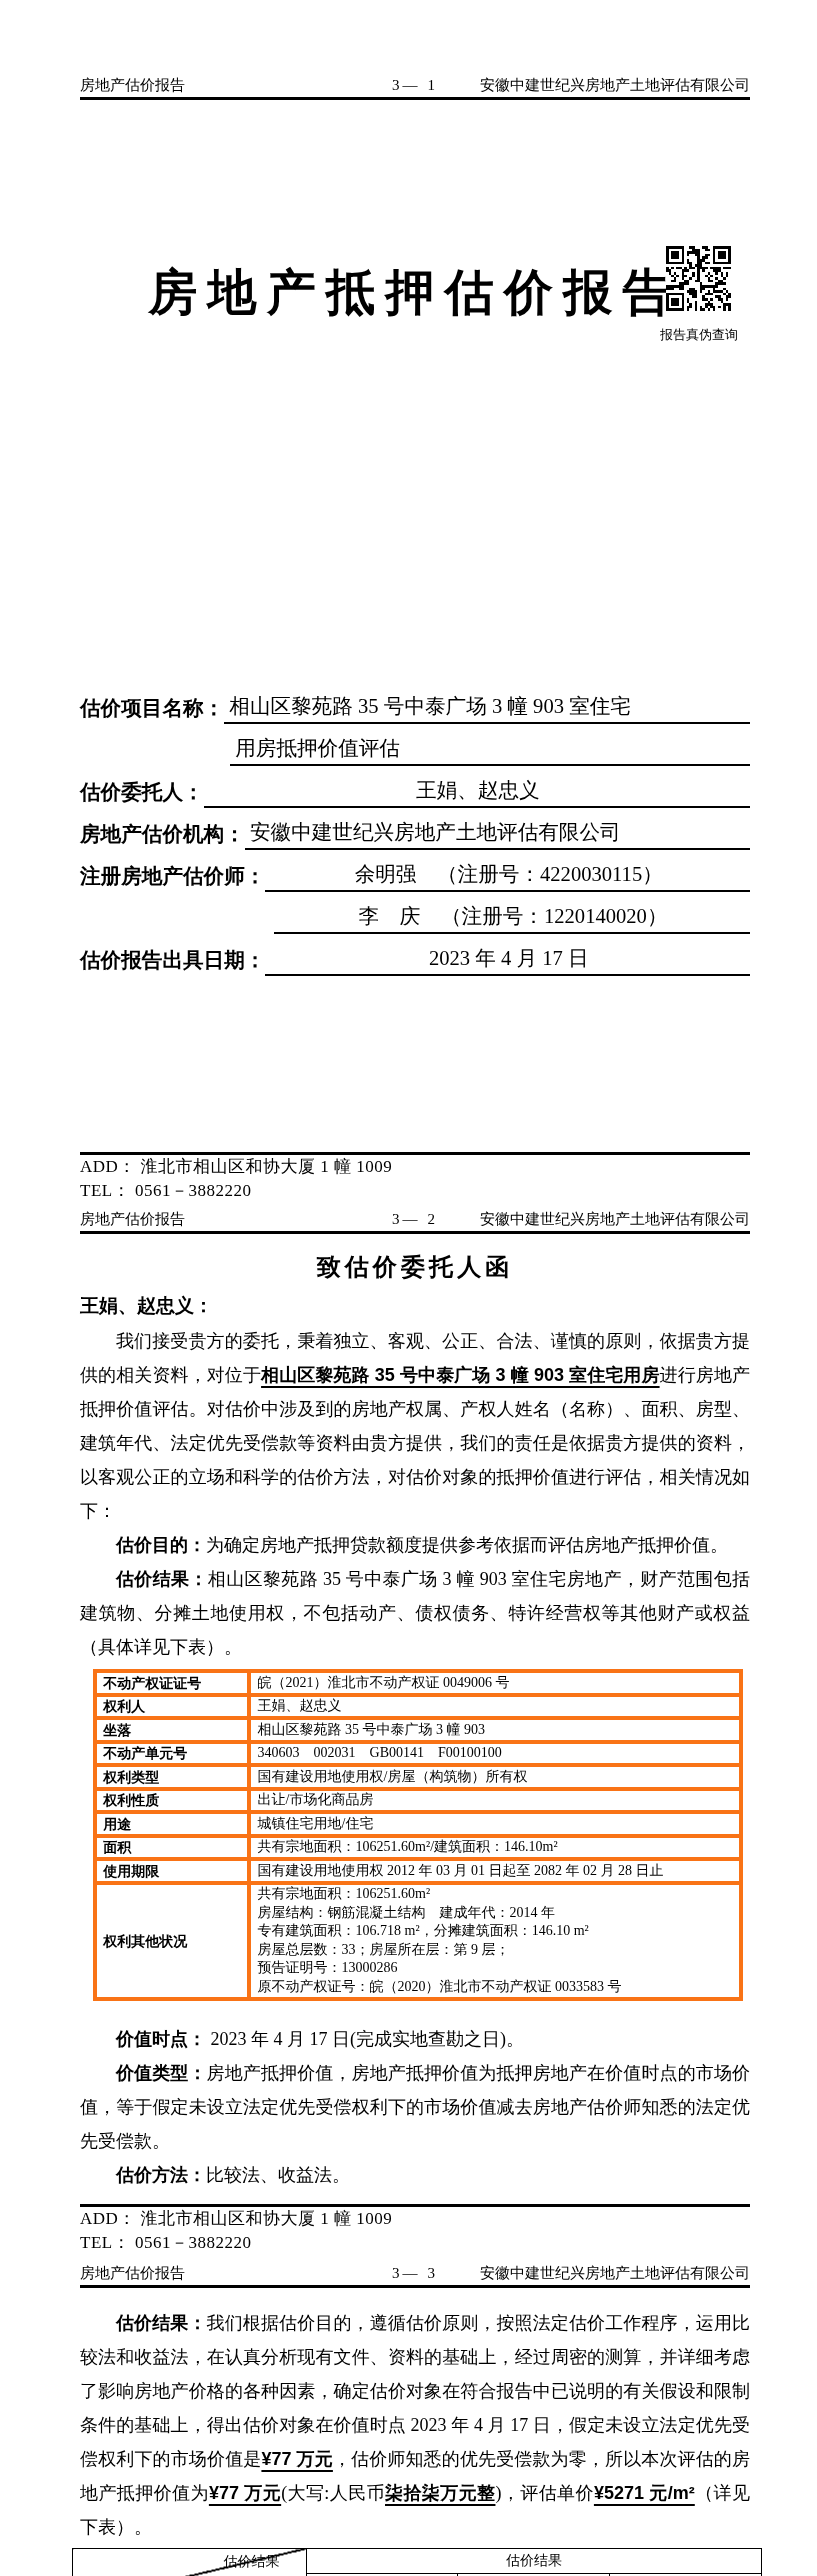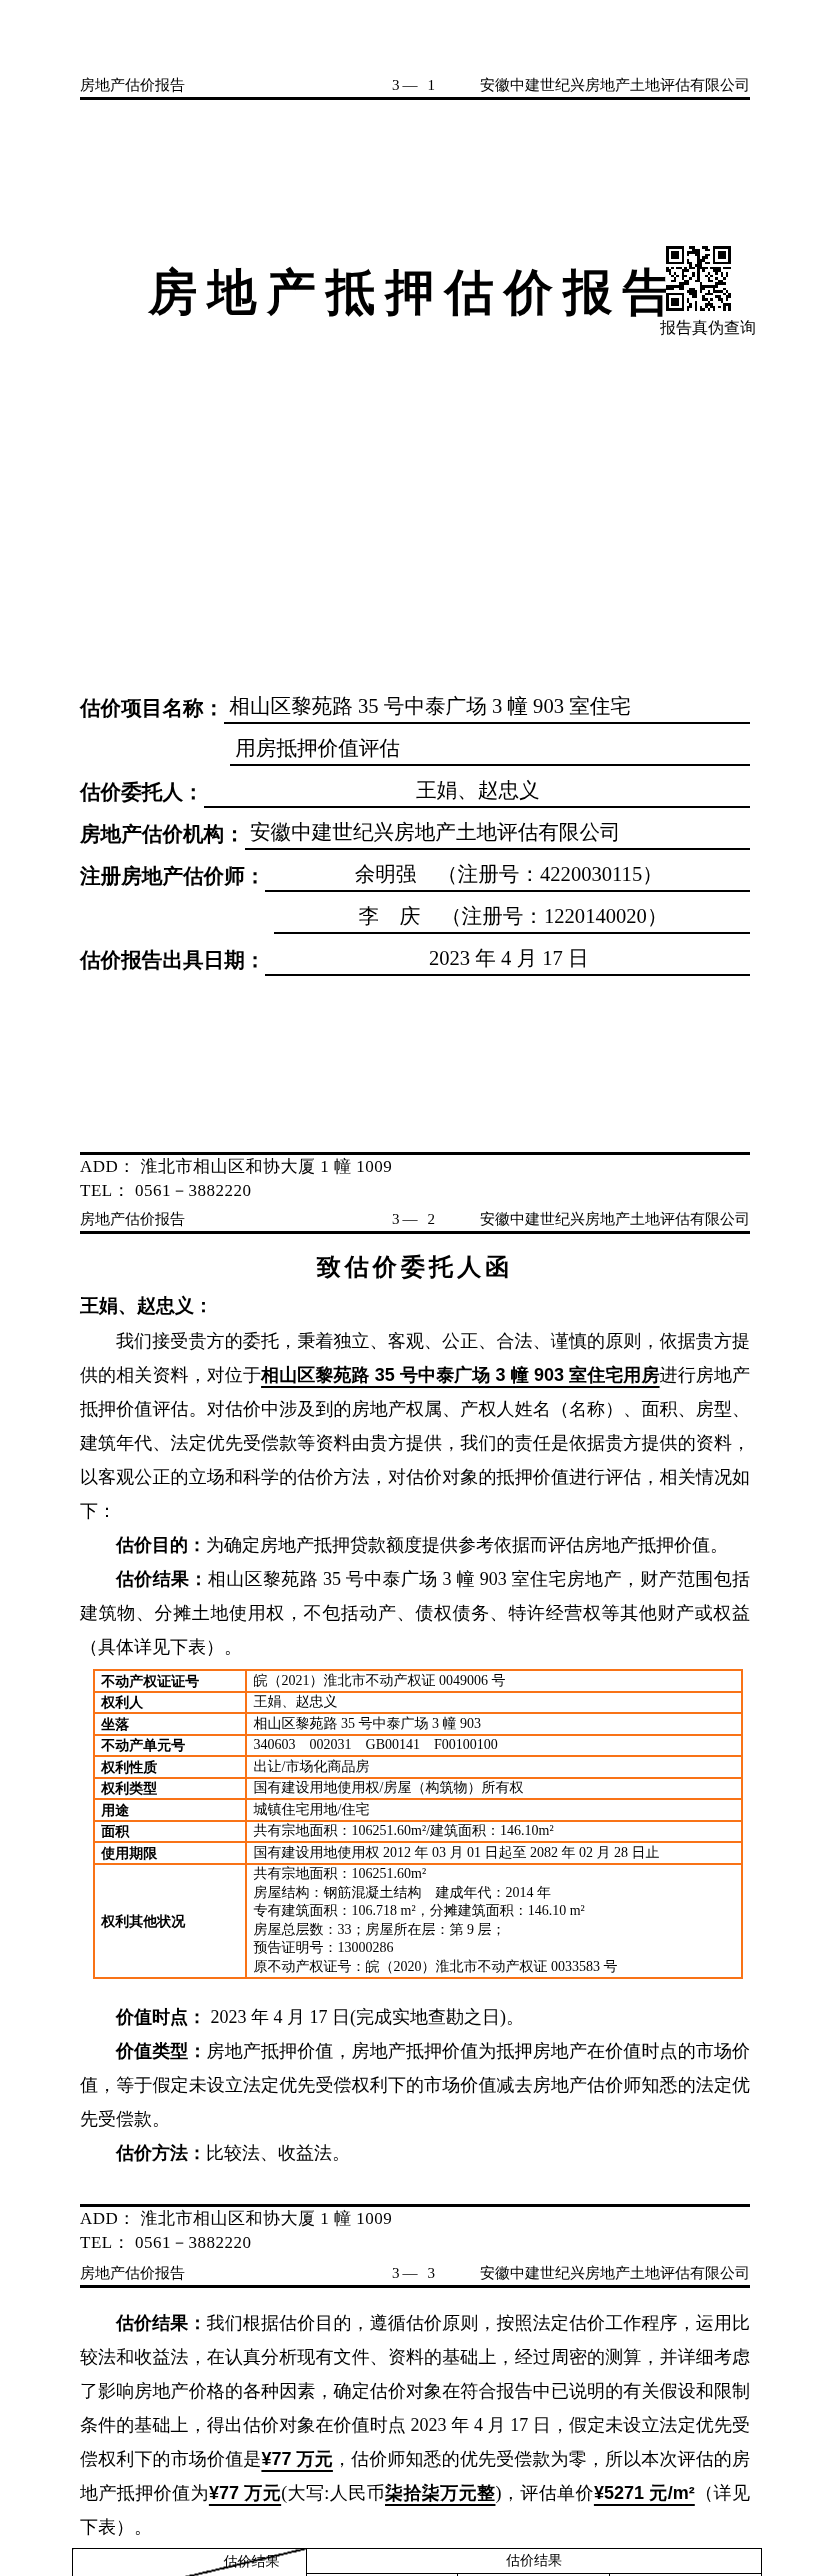--- a/index.html
+++ b/index.html
@@ -25,21 +25,21 @@
   .phead .hright{flex:1;text-align:right;}
   .rule{height:3.1px;background:#000;margin-top:1.5px;}
   .pfoot{position:absolute;left:80px;right:68px;}
   .pfoot .addr{font-size:17px;line-height:24px;letter-spacing:0.5px;}
   .pfoot .addr:first-of-type{margin-top:6.2px;}
 
   
   .page1 .phead{margin-top:76px;}
   .qrbox{position:absolute;top:170px;right:81px;width:77px;text-align:center;}
   .qrbox svg{width:65px;height:65px;display:block;margin:0 auto;}
-  .qrlabel{font-size:16px;margin-top:7px;white-space:nowrap;}
+  .qrlabel{font-size:13px;margin-top:15px;white-space:nowrap;}
   .title{margin:164px 0 0 0;text-align:center;font-size:49px;line-height:57px;
          font-weight:700;letter-spacing:10.3px;white-space:nowrap;}
   .subtitle{margin-top:33px;text-align:center;font-size:16px;font-weight:700;letter-spacing:1px;}
   .fields{margin-top:361px;}
   .frow{display:flex;align-items:flex-end;height:42px;font-size:20.6px;}
   .flabel{font-family:Liberation Sans, sans-serif;font-weight:700;
           white-space:nowrap;padding-bottom:2.1px;}
   .fspacer7{width:150px;}
   .fspacer9{width:194px;}
   .fval{flex:1;border-bottom:2.1px solid #000;padding:0 3.1px 2.1px 5.2px;white-space:nowrap;}
@@ -52,21 +52,21 @@
   .salutation{margin-top:11.3px;font-size:19px;line-height:25px;
     font-family:Liberation Serif, serif;font-weight:700;}
   .para{font-size:18px;line-height:34px;text-align:justify;margin:0;}
   .para.ind{text-indent:2em;}
   .para.mt{margin-top:6.2px;}
   .b{font-family:"Liberation Sans","DejaVu Sans",sans-serif;font-weight:700;}
   .u{text-decoration:underline;text-decoration-thickness:1.5px;text-underline-offset:4.6px;}
 
   
   .ptable{border-collapse:collapse;margin:5.2px 0 0 13px;width:650px;table-layout:fixed;}
-  .ptable td{border:2px solid #f97316;font-size:14px;line-height:18.5px;padding:0.5px 6.2px;vertical-align:middle;}
+  .ptable td{border:4px solid #f97316;font-size:14px;line-height:18.5px;padding:0.5px 6.2px;vertical-align:middle;}
   .ptable .lab{width:138px;font-family:"Liberation Sans","DejaVu Sans",sans-serif;font-weight:700;}
   .ptable tr{height:20.6px;}
   .ptable .ml div{line-height:18.5px;}
 
   
   .rtable{border-collapse:collapse;margin:4.1px 0 0 -7.7px;width:690px;table-layout:fixed;}
   .rtable td{border:1px solid #000;font-size:14px;line-height:19.6px;text-align:center;
              vertical-align:middle;padding:2.1px 4.1px;}
   .rtable .c1{width:224px;}
   .rtable .c2{width:128px;}
@@ -373,26 +373,26 @@
         </tr>
         <tr>
           <td class="lab">坐落</td>
           <td>相山区黎苑路 35 号中泰广场 3 幢 903</td>
         </tr>
         <tr>
           <td class="lab">不动产单元号</td>
           <td>340603　002031　GB00141　F00100100</td>
         </tr>
         <tr>
+          <td class="lab">权利类型</td>
+          <td>国有建设用地使用权/房屋（构筑物）所有权</td>
+        </tr>
+        <tr>
           <td class="lab">权利性质</td>
           <td>出让/市场化商品房</td>
-        </tr>
-        <tr>
-          <td class="lab">权利类型</td>
-          <td>国有建设用地使用权/房屋（构筑物）所有权</td>
         </tr>
         <tr>
           <td class="lab">用途</td>
           <td>城镇住宅用地/住宅</td>
         </tr>
         <tr>
           <td class="lab">面积</td>
           <td>共有宗地面积：106251.60m²/建筑面积：146.10m²</td>
         </tr>
         <tr>

